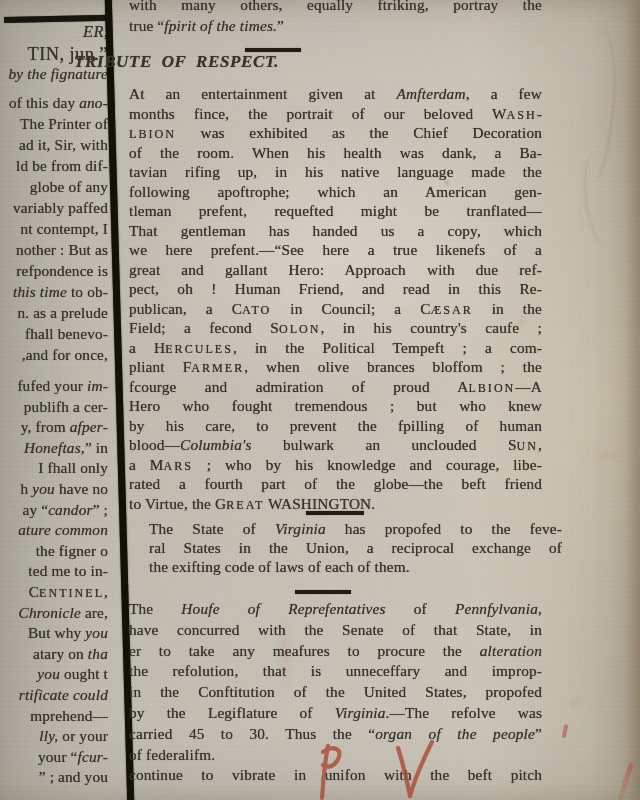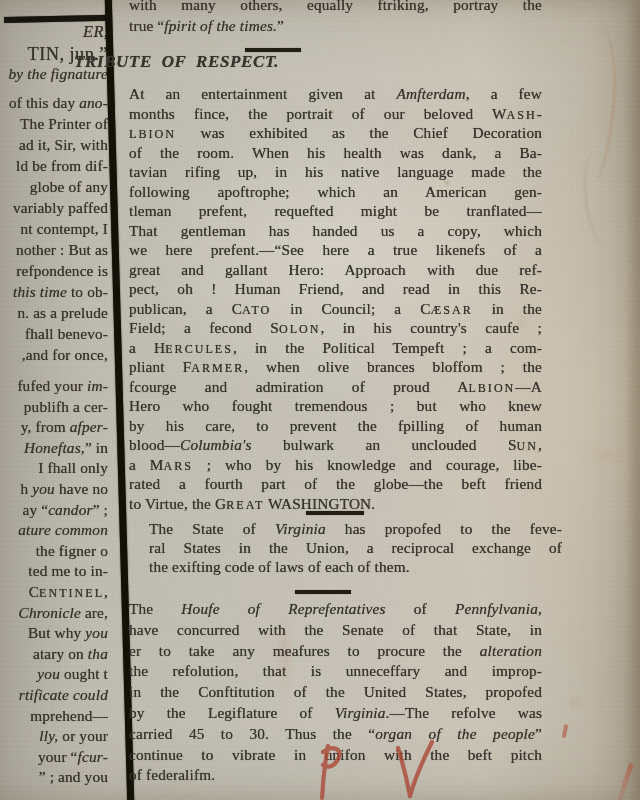--- a/index.html
+++ b/index.html
@@ -240,22 +240,22 @@
       </div>
     <div class="divider d3"></div>
     <div class="para penn">
         <div class="line jline"><span class="lc">The <i>Houfe of Reprefentatives</i> of <i>Pennfylvania</i>,</span></div>
         <div class="line jline"><span class="lc">have concurred with the Senate of that State, in</span></div>
         <div class="line jline"><span class="lc">er to take any meafures to procure the <i>alteration</i></span></div>
         <div class="line jline"><span class="lc">the refolution, that is unneceffary and improp-</span></div>
         <div class="line jline"><span class="lc">in the Conftitution of the United States, propofed</span></div>
         <div class="line jline"><span class="lc">by the Legiflature of <i>Virginia</i>.—The refolve was</span></div>
         <div class="line jline"><span class="lc">carried 45 to 30.  Thus the “<i>organ of the people</i>”</span></div>
+        <div class="line noj"><span class="lc">of federalifm.</span></div>
         <div class="line jline"><span class="lc">continue to vibrate in unifon with the beft pitch</span></div>
-        <div class="line noj"><span class="lc">of federalifm.</span></div>
       </div>
   </div>
 
   <div class="stain-streak"></div>
   <div class="stain-streak2"></div>
   <div class="page-edge"></div>
 
   <svg class="red-svg" width="150" height="60" viewBox="0 0 150 60">
     <defs>
         <filter id="rb">

